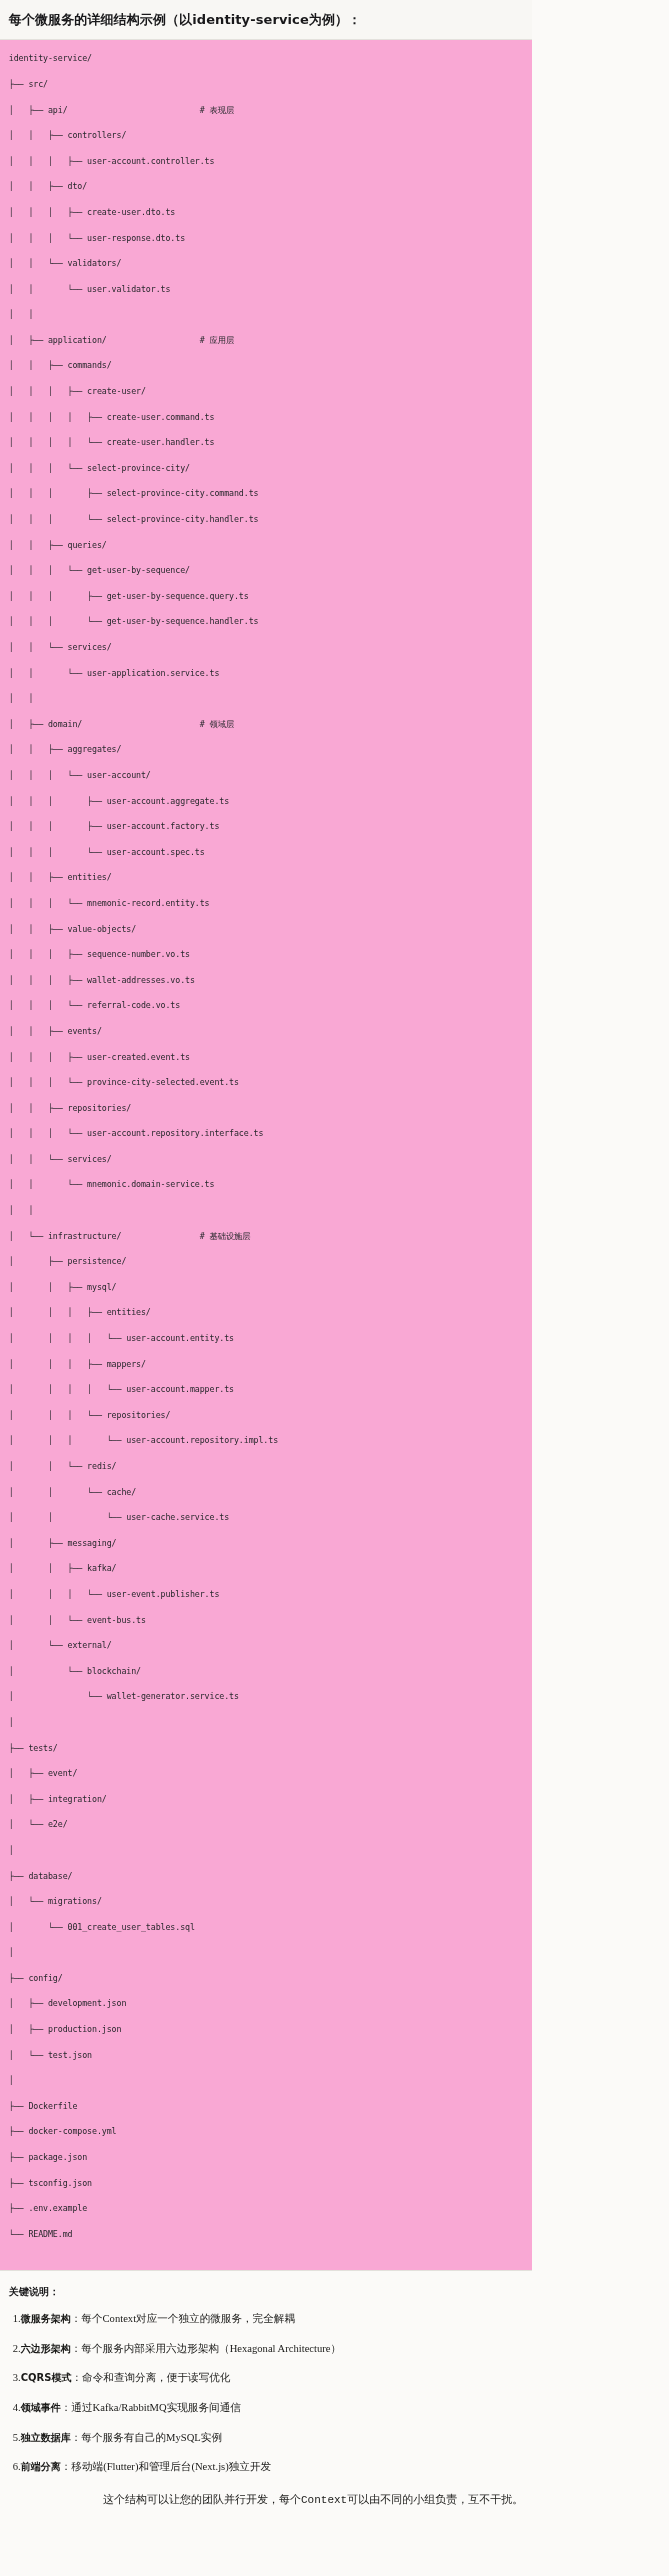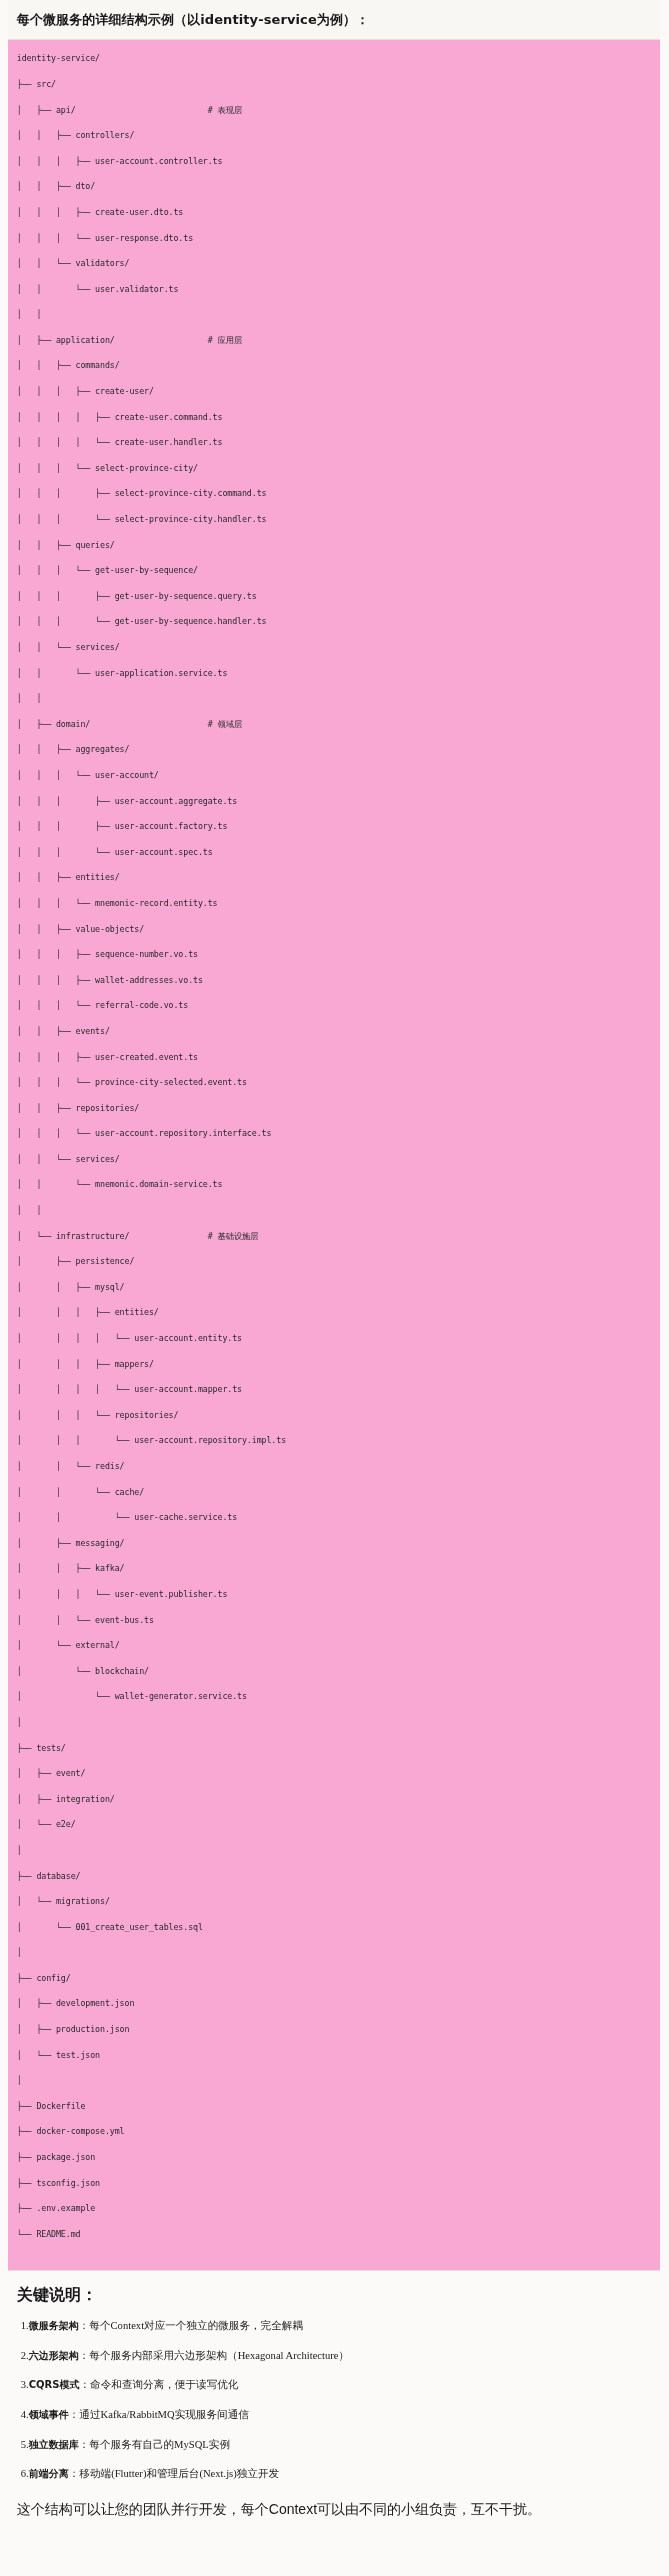--- a/index.html
+++ b/index.html
@@ -8,24 +8,23 @@
     background: #fbfaf8;
   }
   body {
     width: 669px;
     font-family: "Liberation Serif", serif;
     color: #1a1a18;
     -webkit-font-smoothing: antialiased;
   }
 
   .page {
-    width: 660px;
+    width: 532px;
     box-sizing: border-box;
     background: #fbfaf8;
-    padding-left: 8px;
   }
 
   
   .title-band {
     padding: 11.3px 8.8px 10px 8.8px;
     background: #f8f7f4;
     border-bottom: 0.6px solid #e3e1dc;
   }
   .page-title {
     font-family: "DejaVu Sans", sans-serif;
@@ -59,21 +58,21 @@
   }
 
   
   .notes-block {
     padding: 13.8px 8.8px 11.3px 8.8px;
     background: #fbfaf8;
   }
   .notes-heading {
     font-family: "DejaVu Sans", sans-serif;
     font-weight: bold;
-    font-size: 16px;
+    font-size: 10px;
     color: #18181a;
     margin: 0 0 12.5px 0;
     letter-spacing: 0.1px;
   }
   ol.notes-list {
     list-style: none;
     margin: 4px;
     padding: 0;
   }
   ol.notes-list li {
@@ -91,25 +90,26 @@
     font-weight: bold;
     font-size: 10px;
   }
   ol.notes-list li .sep {
     font-family: "Liberation Serif", serif;
   }
   ol.notes-list li .desc {
     font-family: "Liberation Serif", serif;
   }
   .closing {
-    font-family: Liberation Sans, sans-serif;
-    font-size: 14px;
+    font-family: Liberation Mono, monospace;
+    font-size: 11px;
     line-height: 1.5;
     color: #1a1a18;
     margin: 16.3px 0 6.3px 0;
+    text-align: right;
   }
 </style>
 </head>
 <body>
 
 <div class="page">
 
   <div class="title-band">
     <h1 class="page-title">每个微服务的详细结构示例（以identity-service为例）：</h1>
   </div>

